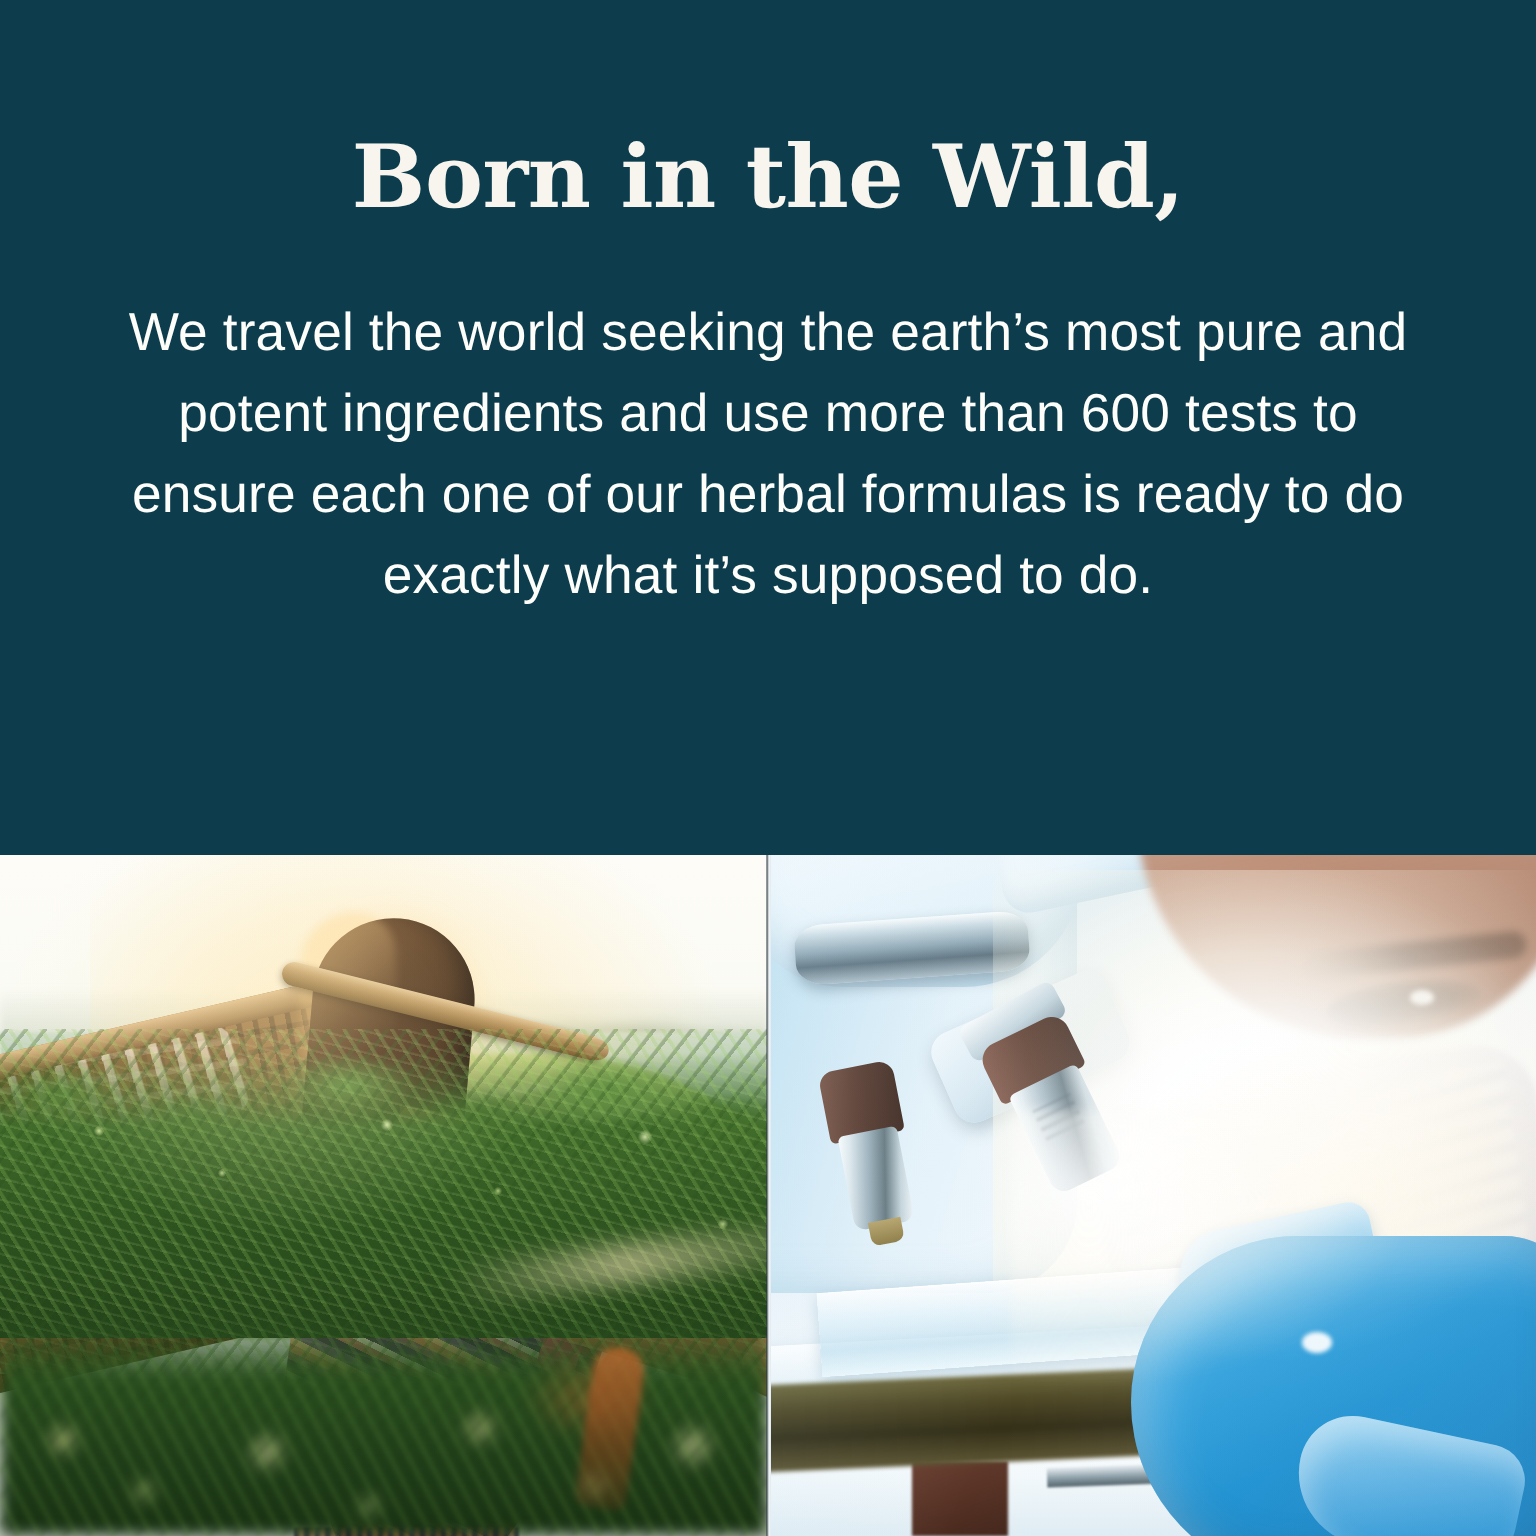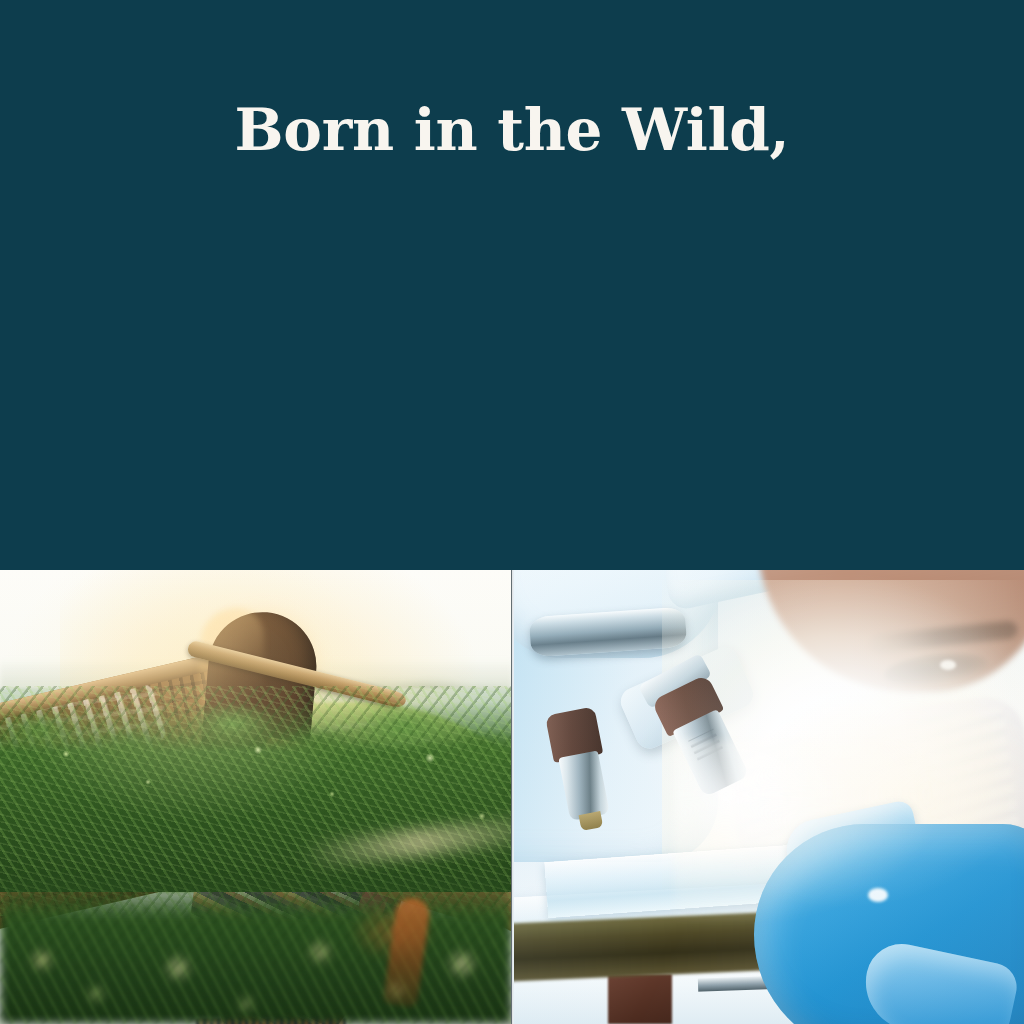--- a/index.html
+++ b/index.html
@@ -19,21 +19,21 @@
     display:flex;
     flex-direction:column;
   }
 
   
   #text-panel {
     position:relative;
     height:570px;
     flex:0 0 570px;
     background:#0d3d4d;
-    padding:12px 58px;
+    padding:0 58px;
     display:flex;
     flex-direction:column;
     align-items:center;
   }
 
   #headline {
     margin-top:78px;
     text-align:center;
     font-family:"DejaVu Serif", "Liberation Serif", serif;
     font-weight:700;
@@ -592,20 +592,26 @@
 <body>
 
 <div id="promo-card">
 
   <section id="text-panel">
 
     <h1 id="headline">
       <span class="hl-line">Born in the Wild,</span>
     </h1>
 
+    <p id="subcopy">
+      <span class="sc-line">We travel the world seeking the earth’s most pure and</span>
+      <span class="sc-line">potent ingredients and use more than 600 tests to</span>
+      <span class="sc-line">ensure each one of our herbal formulas is ready to do</span>
+      <span class="sc-line">exactly what it’s supposed to do.</span>
+    </p>
 
   </section>
 
   <section id="image-row">
 
     <figure class="photo" id="photo-field">
       <div id="field-treeline"></div>
       <div id="field-plain"></div>
       <div id="field-hill"></div>
       <div id="field-terraces"></div>

